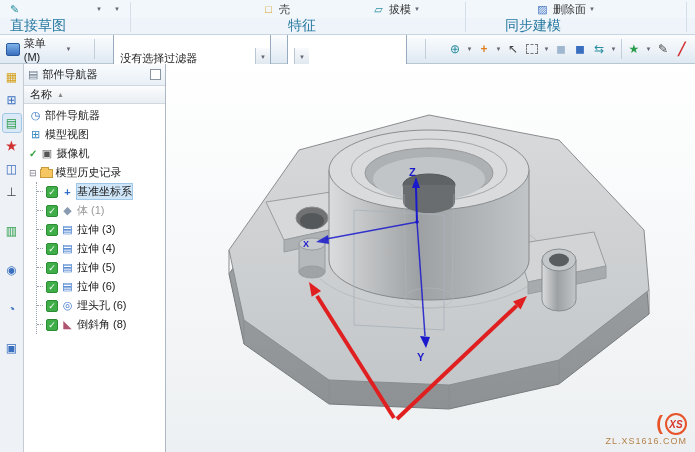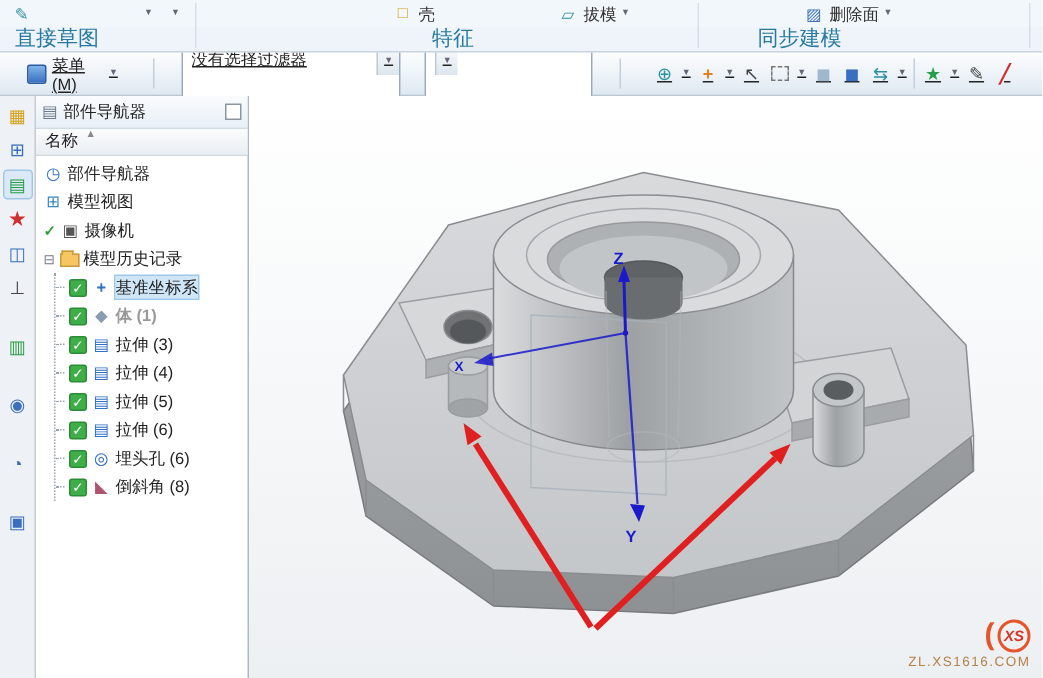--- a/index.html
+++ b/index.html
@@ -12,25 +12,25 @@
   .r1 { position:absolute; top:0; left:0; right:0; height:18px; }
   .r2 { position:absolute; top:18px; left:0; right:0; height:16px; background:#eef4fa; }
   .vsep { position:absolute; top:2px; bottom:2px; width:1px; background:#d5dfe9; }
   .r1-item { position:absolute; top:1px; display:flex; align-items:center; gap:3px; height:16px; padding:0 3px; }
   .r1-icon { width:15px; height:14px; display:flex; align-items:center; justify-content:center; font-size:11px; }
   .r1-label { font-size:11px; color:#333; }
   .caret { font-size:6px; color:#667; line-height:1; }
   .grp-label { position:absolute; top:0; height:16px; line-height:15px; font-size:14px; color:#2879a0; }
 
   
-  .toolbar { height:29px; flex:0 0 29px; background:linear-gradient(#fcfdfe,#dfe9f2); border-bottom:1px solid #b9c6d3; display:flex; align-items:center; gap:16px; padding:0 16px;text-decoration:underline; }
+  .toolbar { height:29px; flex:0 0 29px; background:linear-gradient(#fcfdfe,#dfe9f2); border-bottom:1px solid #b9c6d3; display:flex; align-items:center; gap:16px; padding:0 4px; }
   .menu-btn { display:flex; align-items:center; gap:4px; padding:2px 5px 2px 2px; border-radius:2px; }
   .menu-icon { width:14px; height:13px; background:linear-gradient(#7fb3e8,#3a6fc0); border:1px solid #2c5a9e; border-radius:2px; }
   .sep { width:1px; height:20px; background:#c3cedb; margin:0 2px; flex:0 0 1px; }
-  .combo { display:flex; align-items:flex-start; height:36px; border:1px solid #96aac0; background:#fff; padding-left:6px; }
+  .combo { display:flex; align-items:flex-end; height:36px; border:1px solid #96aac0; background:#fff; padding-left:6px; }
   .combo-f { width:160px; } .combo-s { width:122px; }
   .combo-text { flex:1; font-size:11px; color:#222; white-space:nowrap; overflow:hidden; }
   .combo-caret { width:15px; height:18px; background:linear-gradient(#f8fafc,#dde6ee); border-left:1px solid #b9c6d3; display:flex; align-items:center; justify-content:center; }
   .tb-icons { display:flex; align-items:center; gap:1px; margin-left:2px; }
   .tb-icon { width:18px; height:18px; display:flex; align-items:center; justify-content:center; font-size:12px; border-radius:2px; }
   .tb-caret { width:9px; display:flex; align-items:center; justify-content:center; }
   .dashed-box { width:12px; height:10px; border:1px dashed #777; }
   .c-teal{color:#2a8fa0} .c-orange{color:#e08020;font-weight:bold} .c-blue{color:#3a6fc0}
   .c-steel{color:#9fb8d0} .c-dark{color:#444} .c-red{color:#d03030;font-weight:bold}
   .c-gold{color:#d4a017} .c-green{color:#2a9d4a}
@@ -42,38 +42,38 @@
   .res-icon { width:18px; height:18px; margin-bottom:5px; display:flex; align-items:center; justify-content:center; font-size:12px; border-radius:2px; }
   .res-active { background:#dbe9f7; outline:1px solid #9ec7e8; }
   .res-gap { margin-top:16px; }
 
   
   .navigator { width:142px; flex:0 0 142px; background:#fff; border-right:1px solid #aeb8c2; display:flex; flex-direction:column; }
   .nav-header { height:22px; flex:0 0 22px; background:linear-gradient(#fafcfe,#e8eff6); display:flex; align-items:center; gap:4px; padding:0 4px; border-bottom:1px solid #d0d9e2; }
   .nav-hicon { color:#6a7a8a; font-size:11px; }
   .nav-title { flex:1; font-size:11px; color:#222; }
   .pin-btn { width:11px; height:11px; border:1px solid #8a95a0; background:#fff; }
-  .col-header { height:18px; flex:0 0 18px; background:linear-gradient(#fbfcfd,#e9eef3); border-bottom:1px solid #d0d7de; display:flex; gap:5px; padding:0 6px; }
+  .col-header { height:18px; flex:0 0 18px; background:linear-gradient(#fbfcfd,#e9eef3); border-bottom:1px solid #d0d7de; display:flex; align-items:center; gap:5px; padding:0 6px; }
   .sort { font-size:7px; color:#888; }
   .tree { flex:1; padding-top:2px; overflow:hidden; white-space:nowrap; }
   .trow { height:19px; display:flex; align-items:center; gap:3px; padding-left:5px; }
   .children { margin-left:12px; border-left:1px dotted #9aa4ae; }
   .children .trow { padding-left:0; }
   .tree-dash { width:6px; flex:0 0 6px; border-top:1px dotted #9aa4ae; }
   .expander { font-size:9px; color:#778; }
   .cbx { width:12px; height:12px; flex:0 0 12px; background:#3fae49; border:1px solid #2c8c36; border-radius:2px; color:#fff; font-size:9px; line-height:10px; text-align:center; }
   .plain-check { color:#2ea03a; font-weight:bold; font-size:10px; }
   .ticon { width:13px; flex:0 0 13px; text-align:center; font-size:11px; }
   .ic-history{color:#3a78c2} .ic-views{color:#3a8ac2} .ic-camera{color:#555}
   .ic-csys{color:#2f6fc8;font-weight:bold} .ic-body{color:#8a9ab0}
   .ic-extrude{color:#2f6fc8} .ic-hole{color:#2f6fc8} .ic-chamfer{color:#b05570}
   .folder-icon { width:13px; height:9px; flex:0 0 13px; background:#f5c662; border:1px solid #c89a3a; position:relative; margin-top:2px; }
   .folder-icon::before { content:""; position:absolute; top:-3px; left:0; width:6px; height:2px; background:#f5c662; border:1px solid #c89a3a; border-bottom:none; }
   .tlabel { font-size:11px; color:#222; }
-  .dim { color:#999;font-weight:bold; }
+  .dim { color:#999; }
   .selected { background:#cfe6f9; outline:1px solid #9ec7e8; }
 
   
   .viewport { flex:1; position:relative; background:linear-gradient(#ffffff,#edf0f2); min-width:0; }
   .viewport svg { position:absolute; inset:0; }
   .wm { position:absolute; right:8px; bottom:6px; text-align:center; }
   .wm-top { display:flex; align-items:center; justify-content:flex-end; gap:2px; }
   .wm-paren { color:#e8542a; font-size:20px; font-weight:bold; }
   .wm-circle { width:22px; height:22px; border:2px solid #e8542a; border-radius:50%; color:#d8342a; font-style:italic; font-weight:bold; font-size:10px; line-height:19px; text-align:center; }
   .wm-brand { color:#e8542a; font-size:19px; font-weight:bold; letter-spacing:1px; }

